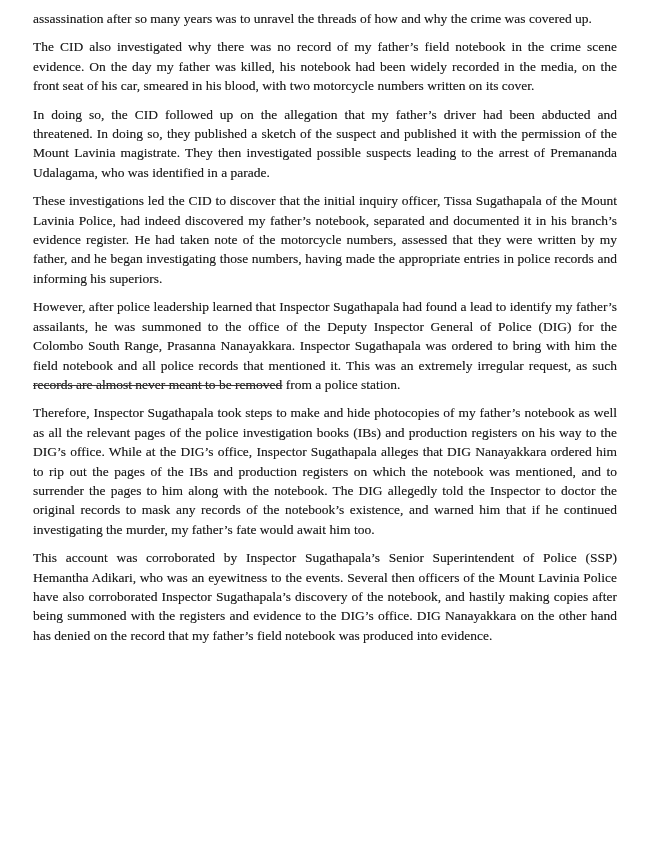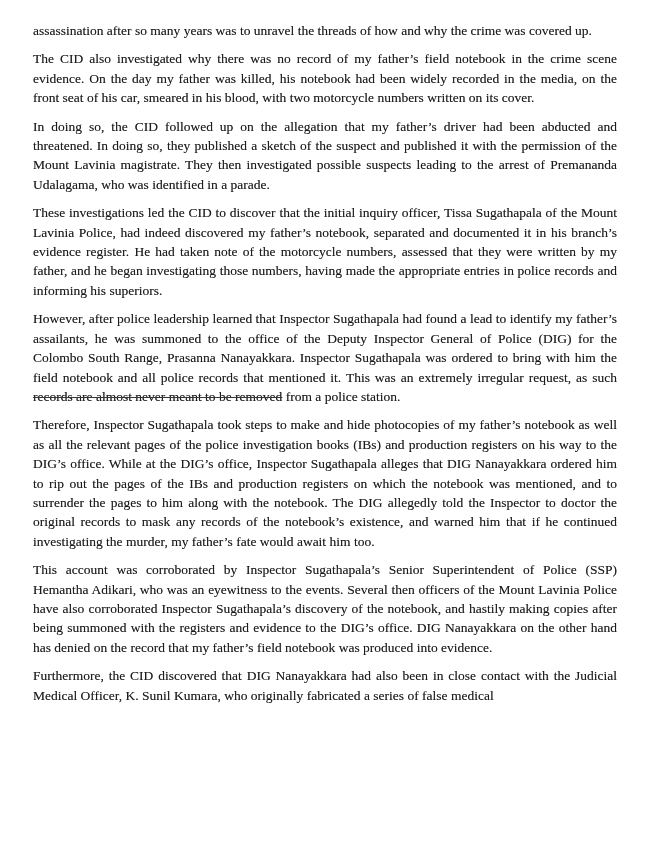--- a/index.html
+++ b/index.html
@@ -5,21 +5,21 @@
   html, body {
     margin: 0;
     padding: 0;
     background: #ffffff;
   }
   .page {
     width: 650px;
     height: 848px;
     box-sizing: border-box;
     background: #ffffff;
-    padding: 21px 33px 20px 33px;
+    padding: 9px 33px 20px 33px;
     overflow: hidden;
     font-family: "Liberation Serif", "DejaVu Serif", serif;
     font-size: 13.5px;
     line-height: 19.4px;
     color: #1c1c1c;
     text-shadow: 0 0 0.4px rgba(20,20,20,0.45);
   }
   .para {
     margin: 0 0 9px 0;
     text-align: justify;
@@ -45,14 +45,13 @@
   <p class="para">In doing so, the CID followed up on the allegation that my father’s driver had been abducted and threatened. In doing so, they published a sketch of the suspect and published it with the permission of the Mount Lavinia magistrate. They then investigated possible suspects leading to the arrest of Premananda Udalagama, who was identified in a parade.</p>
 
   <p class="para">These investigations led the CID to discover that the initial inquiry officer, Tissa Sugathapala of the Mount Lavinia Police, had indeed discovered my father’s notebook, separated and documented it in his branch’s evidence register. He had taken note of the motorcycle numbers, assessed that they were written by my father, and he began investigating those numbers, having made the appropriate entries in police records and informing his superiors.</p>
 
   <p class="para"><span>However, after police leadership learned that Inspector Sugathapala had found a lead to identify my father’s assailants, he was summoned to the office of the Deputy Inspector General of Police (DIG) for the Colombo South Range, Prasanna Nanayakkara. Inspector Sugathapala was ordered to bring with him the field notebook and all police records that mentioned it. This was an extremely irregular request, as such </span><span class="strike">records are almost never meant to be removed</span><span> from a police station.</span></p>
 
   <p class="para">Therefore, Inspector Sugathapala took steps to make and hide photocopies of my father’s notebook as well as all the relevant pages of the police investigation books (IBs) and production registers on his way to the DIG’s office. While at the DIG’s office, Inspector Sugathapala alleges that DIG Nanayakkara ordered him to rip out the pages of the IBs and production registers on which the notebook was mentioned, and to surrender the pages to him along with the notebook. The DIG allegedly told the Inspector to doctor the original records to mask any records of the notebook’s existence, and warned him that if he continued investigating the murder, my father’s fate would await him too.</p>
 
   <p class="para">This account was corroborated by Inspector Sugathapala’s Senior Superintendent of Police (SSP) Hemantha Adikari, who was an eyewitness to the events. Several then officers of the Mount Lavinia Police have also corroborated Inspector Sugathapala’s discovery of the notebook, and hastily making copies after being summoned with the registers and evidence to the DIG’s office. DIG Nanayakkara on the other hand has denied on the record that my father’s field notebook was produced into evidence.</p>
 
-  <p class="para">Furthermore, the CID discovered that DIG Nanayakkara had also been in close contact with the Judicial Medical Officer, K. Sunil Kumara, who originally fabricated a series of false medical</p>
 </div>
 
 </body></html>

